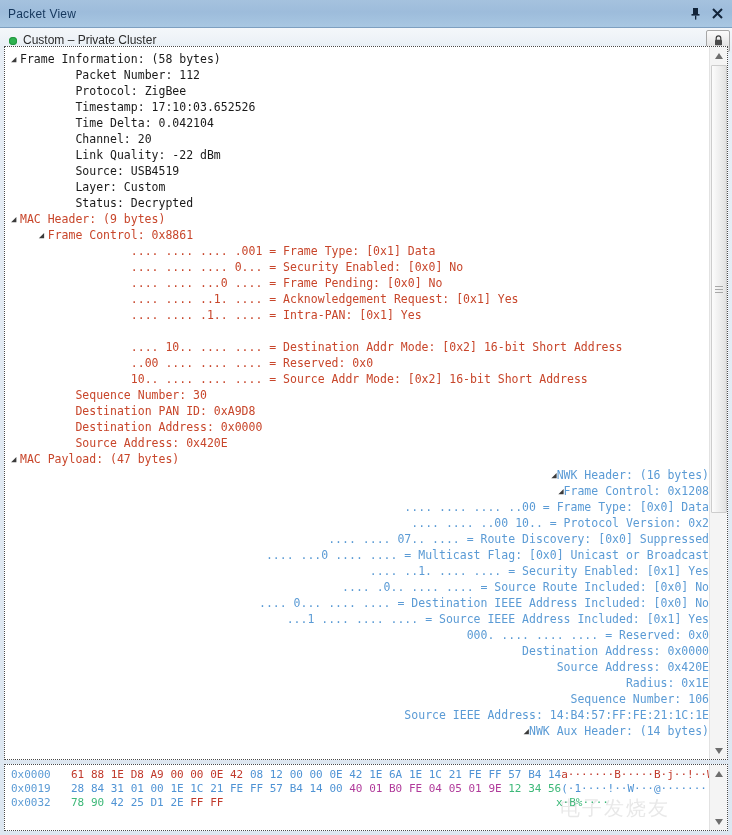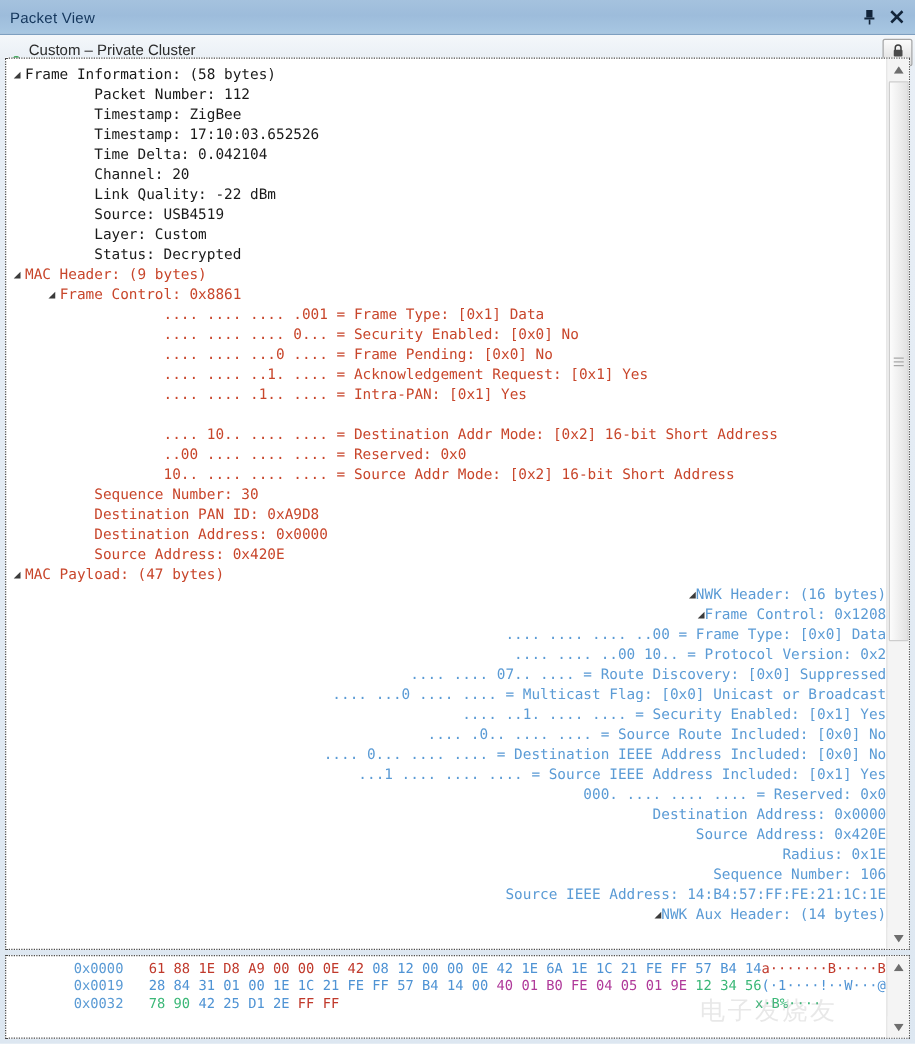--- a/index.html
+++ b/index.html
@@ -28,21 +28,21 @@
   }
   .tb-btns{display:flex;align-items:center;gap:8px;padding-right:4px;}
   .tb-btn{width:14px;height:16px;display:flex;align-items:center;justify-content:center;
           cursor:default;}
   .tb-btn svg{display:block;}
 
   
   .subbar{
     height:25px;
     background:linear-gradient(to bottom,#f4f7fa,#e6edf4);
-    display:flex;align-items:flex-end;
+    display:flex;align-items:center;
     padding:0 0 0 9px;
     box-sizing:border-box;
     position:relative;
   }
   .dot{width:8px;height:8px;border-radius:50%;background:#2eb350;
        box-shadow:inset 0 0 0 1px #259641;margin-right:6px;flex:0 0 auto;}
   .subbar .label{font-size:12px;color:#2b2b2b;flex:1;line-height:25px;}
   .lockbtn{
     width:22px;height:20px;
     background:linear-gradient(to bottom,#fbfbfb,#dcdcdc);
@@ -98,21 +98,21 @@
   }
   .grip{width:8px;}
   .grip i{display:block;height:1px;background:#a8a8a8;margin:2px 0;}
 
   
   .hexpane{
     position:absolute;left:4px;right:4px;top:764px;height:67px;
     background:#ffffff;border:1px dotted #4a4a4a;box-sizing:border-box;
     overflow:hidden;
   }
-  .hexinner{position:absolute;left:0;top:0;right:17px;bottom:0;padding:3px 0 12px 6px;margin-left:48px;}
+  .hexinner{position:absolute;left:0;top:0;right:17px;bottom:0;padding:3px 0 12px 6px;}
   .hexrow{
     font-family:"DejaVu Sans Mono","Liberation Mono",monospace;
     font-size:11px;line-height:14px;height:14px;white-space:pre;display:flex;
   }
   .offset{color:#5b9bd5;width:60px;flex:0 0 60px;}
   .bytes{flex:0 0 485px;white-space:pre;}
   .ascii{white-space:pre;}
   .hx-red{color:#c0392b;}
   .hx-blue{color:#4f93d4;}
   .hx-mag{color:#b03a9a;}
@@ -160,21 +160,21 @@
           <rect x="1" y="4.8" width="7" height="5.4" rx="0.8" fill="#4a4a4a"></rect>
         </svg>
       </span>
     </div>
   </div>
 
   <div class="treepane">
     <div class="treeinner" id="tree-rows">
         <div class="row c-black"><span></span><span class="arrow">◢</span><span>Frame Information: (58 bytes)</span></div>
         <div class="row c-black"><span>        </span><span class="arrow"> </span><span>Packet Number: 112</span></div>
-        <div class="row c-black"><span>        </span><span class="arrow"> </span><span>Timestamp: ZigBee</span></div>
+        <div class="row c-black"><span>        </span><span class="arrow"> </span><span>Protocol: ZigBee</span></div>
         <div class="row c-black"><span>        </span><span class="arrow"> </span><span>Timestamp: 17:10:03.652526</span></div>
         <div class="row c-black"><span>        </span><span class="arrow"> </span><span>Time Delta: 0.042104</span></div>
         <div class="row c-black"><span>        </span><span class="arrow"> </span><span>Channel: 20</span></div>
         <div class="row c-black"><span>        </span><span class="arrow"> </span><span>Link Quality: -22 dBm</span></div>
         <div class="row c-black"><span>        </span><span class="arrow"> </span><span>Source: USB4519</span></div>
         <div class="row c-black"><span>        </span><span class="arrow"> </span><span>Layer: Custom</span></div>
         <div class="row c-black"><span>        </span><span class="arrow"> </span><span>Status: Decrypted</span></div>
         <div class="row c-red"><span></span><span class="arrow">◢</span><span>MAC Header: (9 bytes)</span></div>
         <div class="row c-red"><span>    </span><span class="arrow">◢</span><span>Frame Control: 0x8861</span></div>
         <div class="row c-red"><span>                </span><span class="arrow"> </span><span>.... .... .... .001 = Frame Type: [0x1] Data</span></div>

